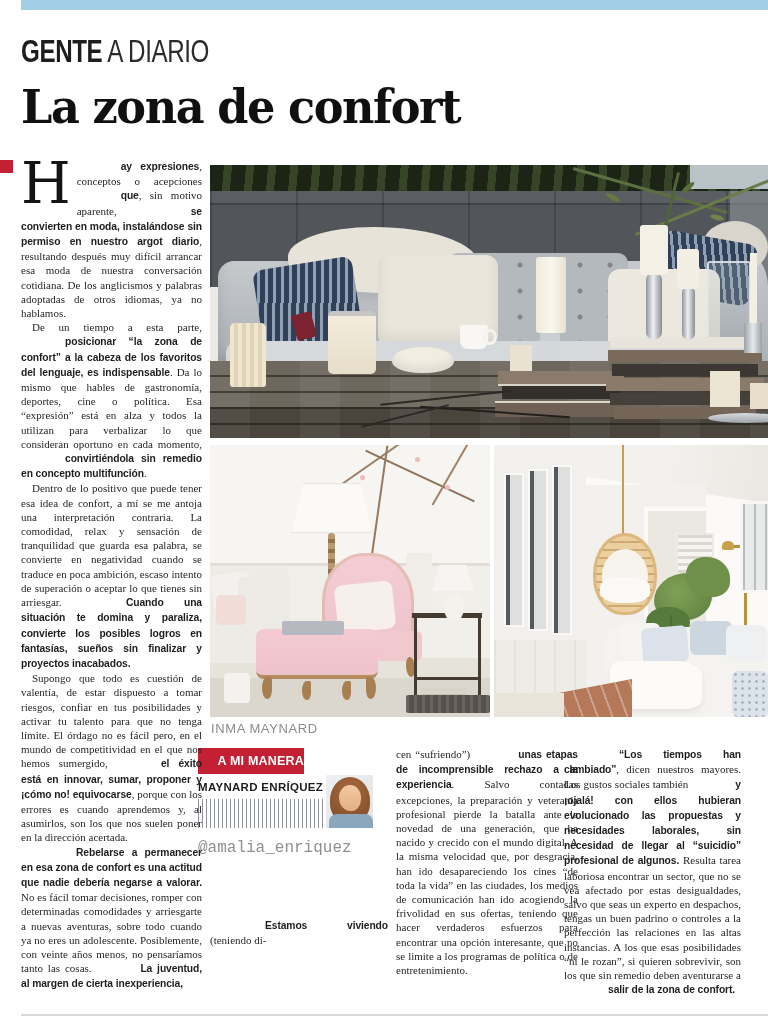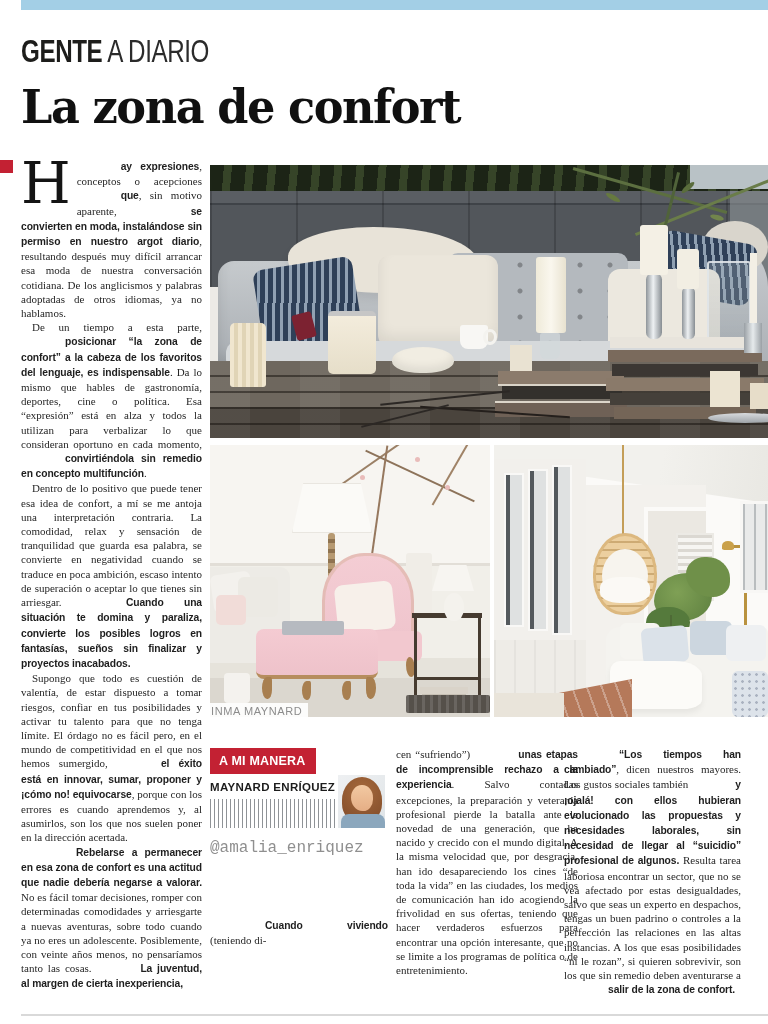--- a/index.html
+++ b/index.html
@@ -23,39 +23,39 @@
   .col2{left:210px;top:918px;width:178px;}
   .col3{left:396px;top:747px;width:182px;}
   .col4{left:564px;top:747px;width:177px;}
   .para{margin:0;text-align:justify;font:11px/14.2px "Liberation Serif",serif;color:#262626;}
   .para.indent{text-indent:11px;}
   .b{font-family:"Liberation Sans",sans-serif;font-weight:700;font-size:10.3px;letter-spacing:-.1px;color:#1e1e1e;padding-left:44px;}
   .dropcap{float:left;font:400 57px/43px "DejaVu Serif",serif;color:#141414;margin:3px 6px 0 0;}
   .bottom-rule{left:21px;top:1014px;width:747px;height:2px;background:#d9d9d9;}
 
   
-  .author{left:210px;top:745px;width:178px;height:115px;}
+  .author{left:198px;top:745px;width:178px;height:115px;text-align:right;}
   .red-banner{left:0;top:3px;width:97px;height:26px;background:#c32133;color:#fff;
               font-family:"Liberation Sans",sans-serif;font-weight:800;font-size:12.5px;
               line-height:26px;padding-left:9px;letter-spacing:.2px;box-sizing:border-box;width:106px;}
   .author-name{left:0;top:36px;font-family:"Liberation Sans",sans-serif;font-weight:700;
                font-size:11.5px;color:#1c1c1c;letter-spacing:.3px;}
   .barcode{left:0;top:54px;width:128px;height:29px;
            background:repeating-linear-gradient(90deg,#8e9296 0 1.5px,#fff 1.5px 4px);}
   .author-photo{left:128px;top:30px;width:47px;height:53px;overflow:hidden;
                 background:linear-gradient(135deg,#eef0f2,#dfe4e7);}
   .ap-hair{left:4px;top:2px;width:40px;height:46px;border-radius:50% 50% 42% 42%;
            background:radial-gradient(circle at 50% 30%,#a5693c,#7f4a28);}
   .ap-face{left:13px;top:10px;width:22px;height:26px;border-radius:50% 50% 46% 54%;
            background:linear-gradient(#f2c9a2,#e5ae85);}
   .ap-shirt{left:3px;top:39px;width:44px;height:14px;border-radius:8px 8px 0 0;background:#8ba7bd;}
   .handle{left:0;top:94px;font-family:Liberation Mono, monospace;font-size:16px;color:#8f8f8f;}
 
-  .credit{left:209px;top:703px;background:rgba(255,255,255,.92);color:#8c8c8c;
-          font-family:"Liberation Sans",sans-serif;font-size:11px;letter-spacing:.6px;
+  .credit{left:209px;top:719px;background:rgba(255,255,255,.92);color:#8c8c8c;
+          font-family:"Liberation Sans",sans-serif;font-size:13px;letter-spacing:.6px;
           padding:2px 6px 2px 2px;}
 
   
   .photo{overflow:hidden;background:#eceae6;}
   .main-photo{left:210px;top:165px;width:558px;height:273px;}
   
   .mp-foliage{left:0;top:0;width:558px;height:26px;background:repeating-linear-gradient(95deg,#1c2416 0 14px,#364428 14px 22px);}
   .mp-skyR{left:480px;top:0;width:78px;height:24px;background:#b9c2c6;}
   .mp-wall{left:0;top:26px;width:558px;height:96px;background:linear-gradient(#5a5e63 0 12px,#3f4348 12px 14px,#52565b 14px 100%);}
   .mp-seams{left:0;top:26px;width:558px;height:96px;background:repeating-linear-gradient(90deg,rgba(0,0,0,.18) 0 2px,transparent 2px 86px);}
@@ -377,21 +377,21 @@
   </div>
 
   <div class="abs textcol col1">
       <p class="para"><span class="dropcap">H</span><span class="b">ay expresiones</span><span>, conceptos o acepciones </span><span class="b">que</span><span>, sin motivo aparente, </span><span class="b">se convierten en moda, instalándose sin permiso en nuestro argot diario</span><span>, resultando después muy difícil arrancar esa moda de nuestra conversación cotidiana. De los anglicismos y palabras adoptadas de otros idiomas, ya no hablamos.</span></p>
       <p class="para indent"><span>De un tiempo a esta parte, </span><span class="b">posicionar “la zona de confort” a la cabeza de los favoritos del lenguaje, es indispensable</span><span>. Da lo mismo que hables de gastronomía, deportes, cine o política. Esa “expresión” está en alza y todos la utilizan para verbalizar lo que consideran oportuno en cada momento, </span><span class="b">convirtiéndola sin remedio en concepto multifunción</span><span>.</span></p>
       <p class="para indent"><span>Dentro de lo positivo que puede tener esa idea de confort, a mí se me antoja una interpretación contraria. La comodidad, relax y sensación de tranquilidad que guarda esa palabra, se convierte en negatividad cuando se traduce en poca ambición, escaso intento de superación o aceptar lo que tienes sin arriesgar. </span><span class="b">Cuando una situación te domina y paraliza, convierte los posibles logros en fantasías, sueños sin finalizar y proyectos inacabados.</span></p>
       <p class="para indent"><span>Supongo que todo es cuestión de valentía, de estar dispuesto a tomar riesgos, confiar en tus posibilidades y activar tu talento para que no tenga límite. El órdago no es fácil pero, en el mundo de competitividad en el que nos hemos sumergido, </span><span class="b">el éxito está en innovar, sumar, proponer y ¡cómo no! equivocarse</span><span>, porque con los errores es cuando aprendemos y, al asumirlos, son los que nos suelen poner en la dirección acertada.</span></p>
       <p class="para indent"><span class="b">Rebelarse a permanecer en esa zona de confort es una actitud que nadie debería negarse a valorar.</span><span> No es fácil tomar decisiones, romper con determinadas comodidades y arriesgarte a nuevas aventuras, sobre todo cuando ya no eres un adolescente. Posiblemente, con veinte años menos, no pensaríamos tanto las cosas. </span><span class="b">La juventud, al margen de cierta inexperiencia,</span></p>
     </div>
   <div class="abs textcol col2">
-      <p class="para indent"><span class="b">Cuando viviendo</span><span> (teniendo di-</span></p>
+      <p class="para indent"><span class="b">Estamos viviendo</span><span> (teniendo di-</span></p>
     </div>
   <div class="abs textcol col3">
       <p class="para"><span>cen “sufriendo”) </span><span class="b">unas etapas de incomprensible rechazo a la experiencia</span><span>. Salvo contadas excepciones, la preparación y veteranía profesional pierde la batalla ante la novedad de una generación, que ha nacido y crecido con el mundo digital. A la misma velocidad que, por desgracia, han ido desapareciendo los cines “de toda la vida” en las ciudades, los medios de comunicación han ido acogiendo la frivolidad en sus ofertas, teniendo que hacer verdaderos esfuerzos para encontrar una opción interesante, que no se limite a los programas de política o de entretenimiento.</span></p>
     </div>
   <div class="abs textcol col4">
       <p class="para indent"><span class="b">“Los tiempos han cambiado”</span><span>, dicen nuestros mayores. Los gustos sociales también </span><span class="b">y ¡ojalá! con ellos hubieran evolucionado las propuestas y necesidades laborales, sin necesidad de llegar al “suicidio” profesional de algunos.</span><span> Resulta tarea laboriosa encontrar un sector, que no se vea afectado por estas desigualdades, salvo que seas un experto en despachos, tengas un buen padrino o controles a la perfección las relaciones en las altas instancias. A los que esas posibilidades “ni le rozan”, si quieren sobrevivir, son los que sin remedio deben aventurarse a </span><span class="b">salir de la zona de confort.</span></p>
     </div>
 
   <div class="abs bottom-rule"></div>
 </div>

